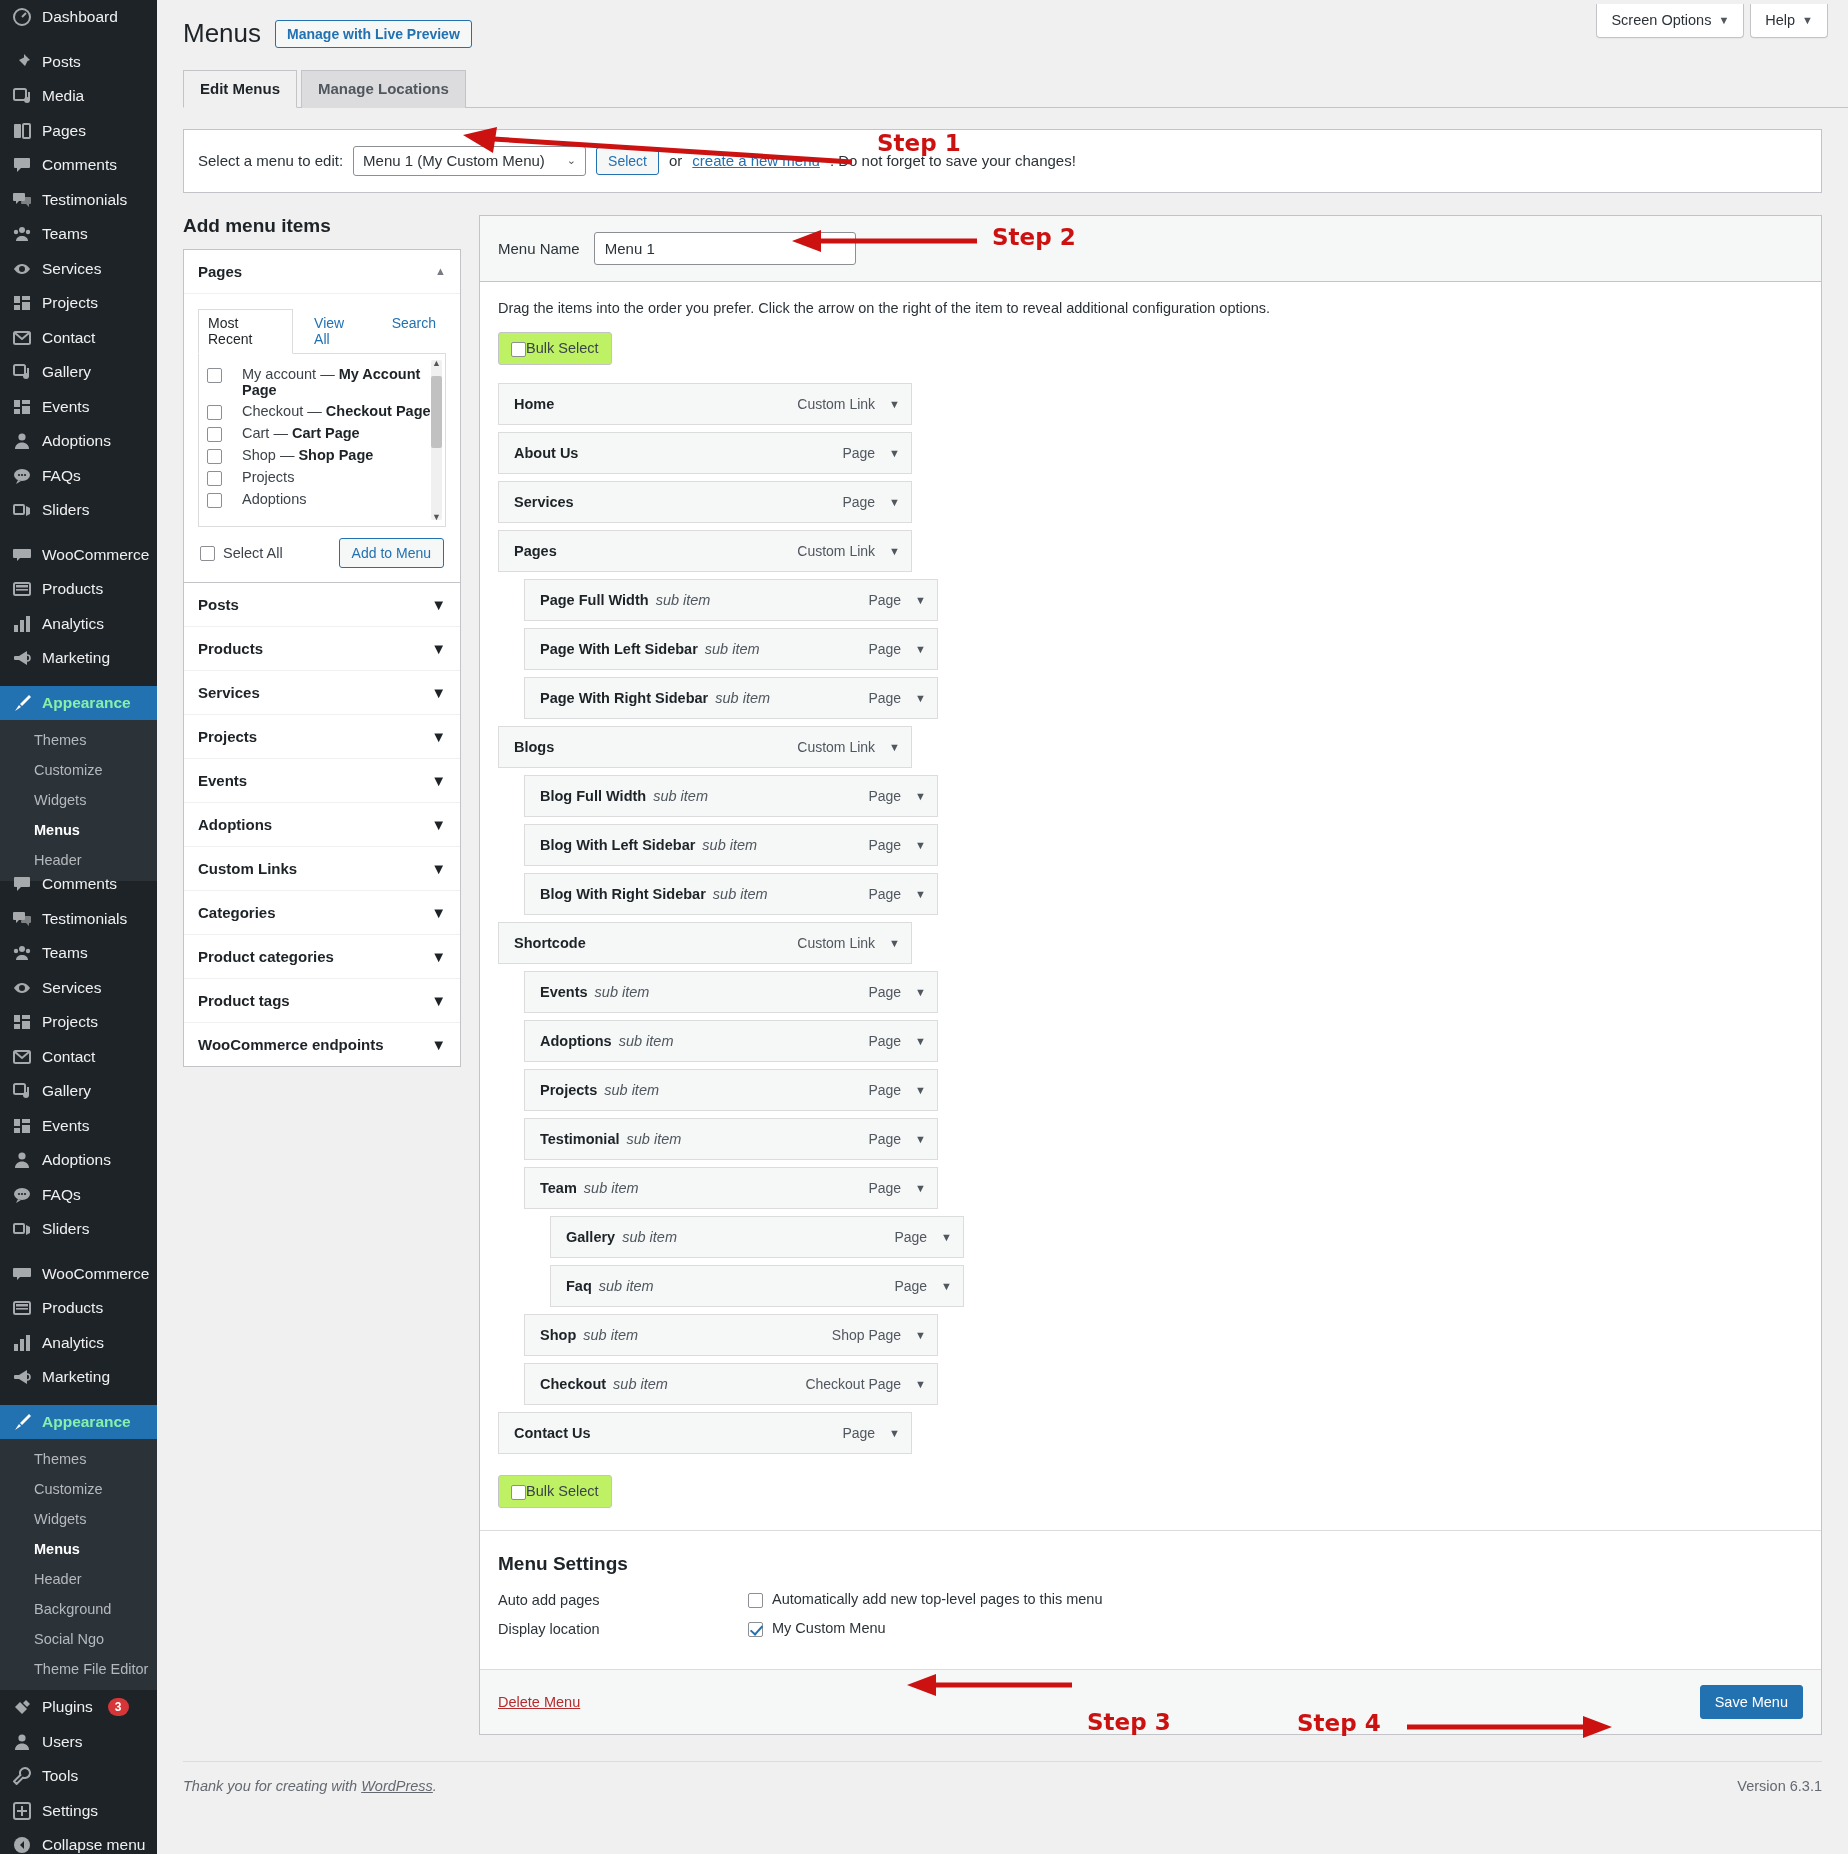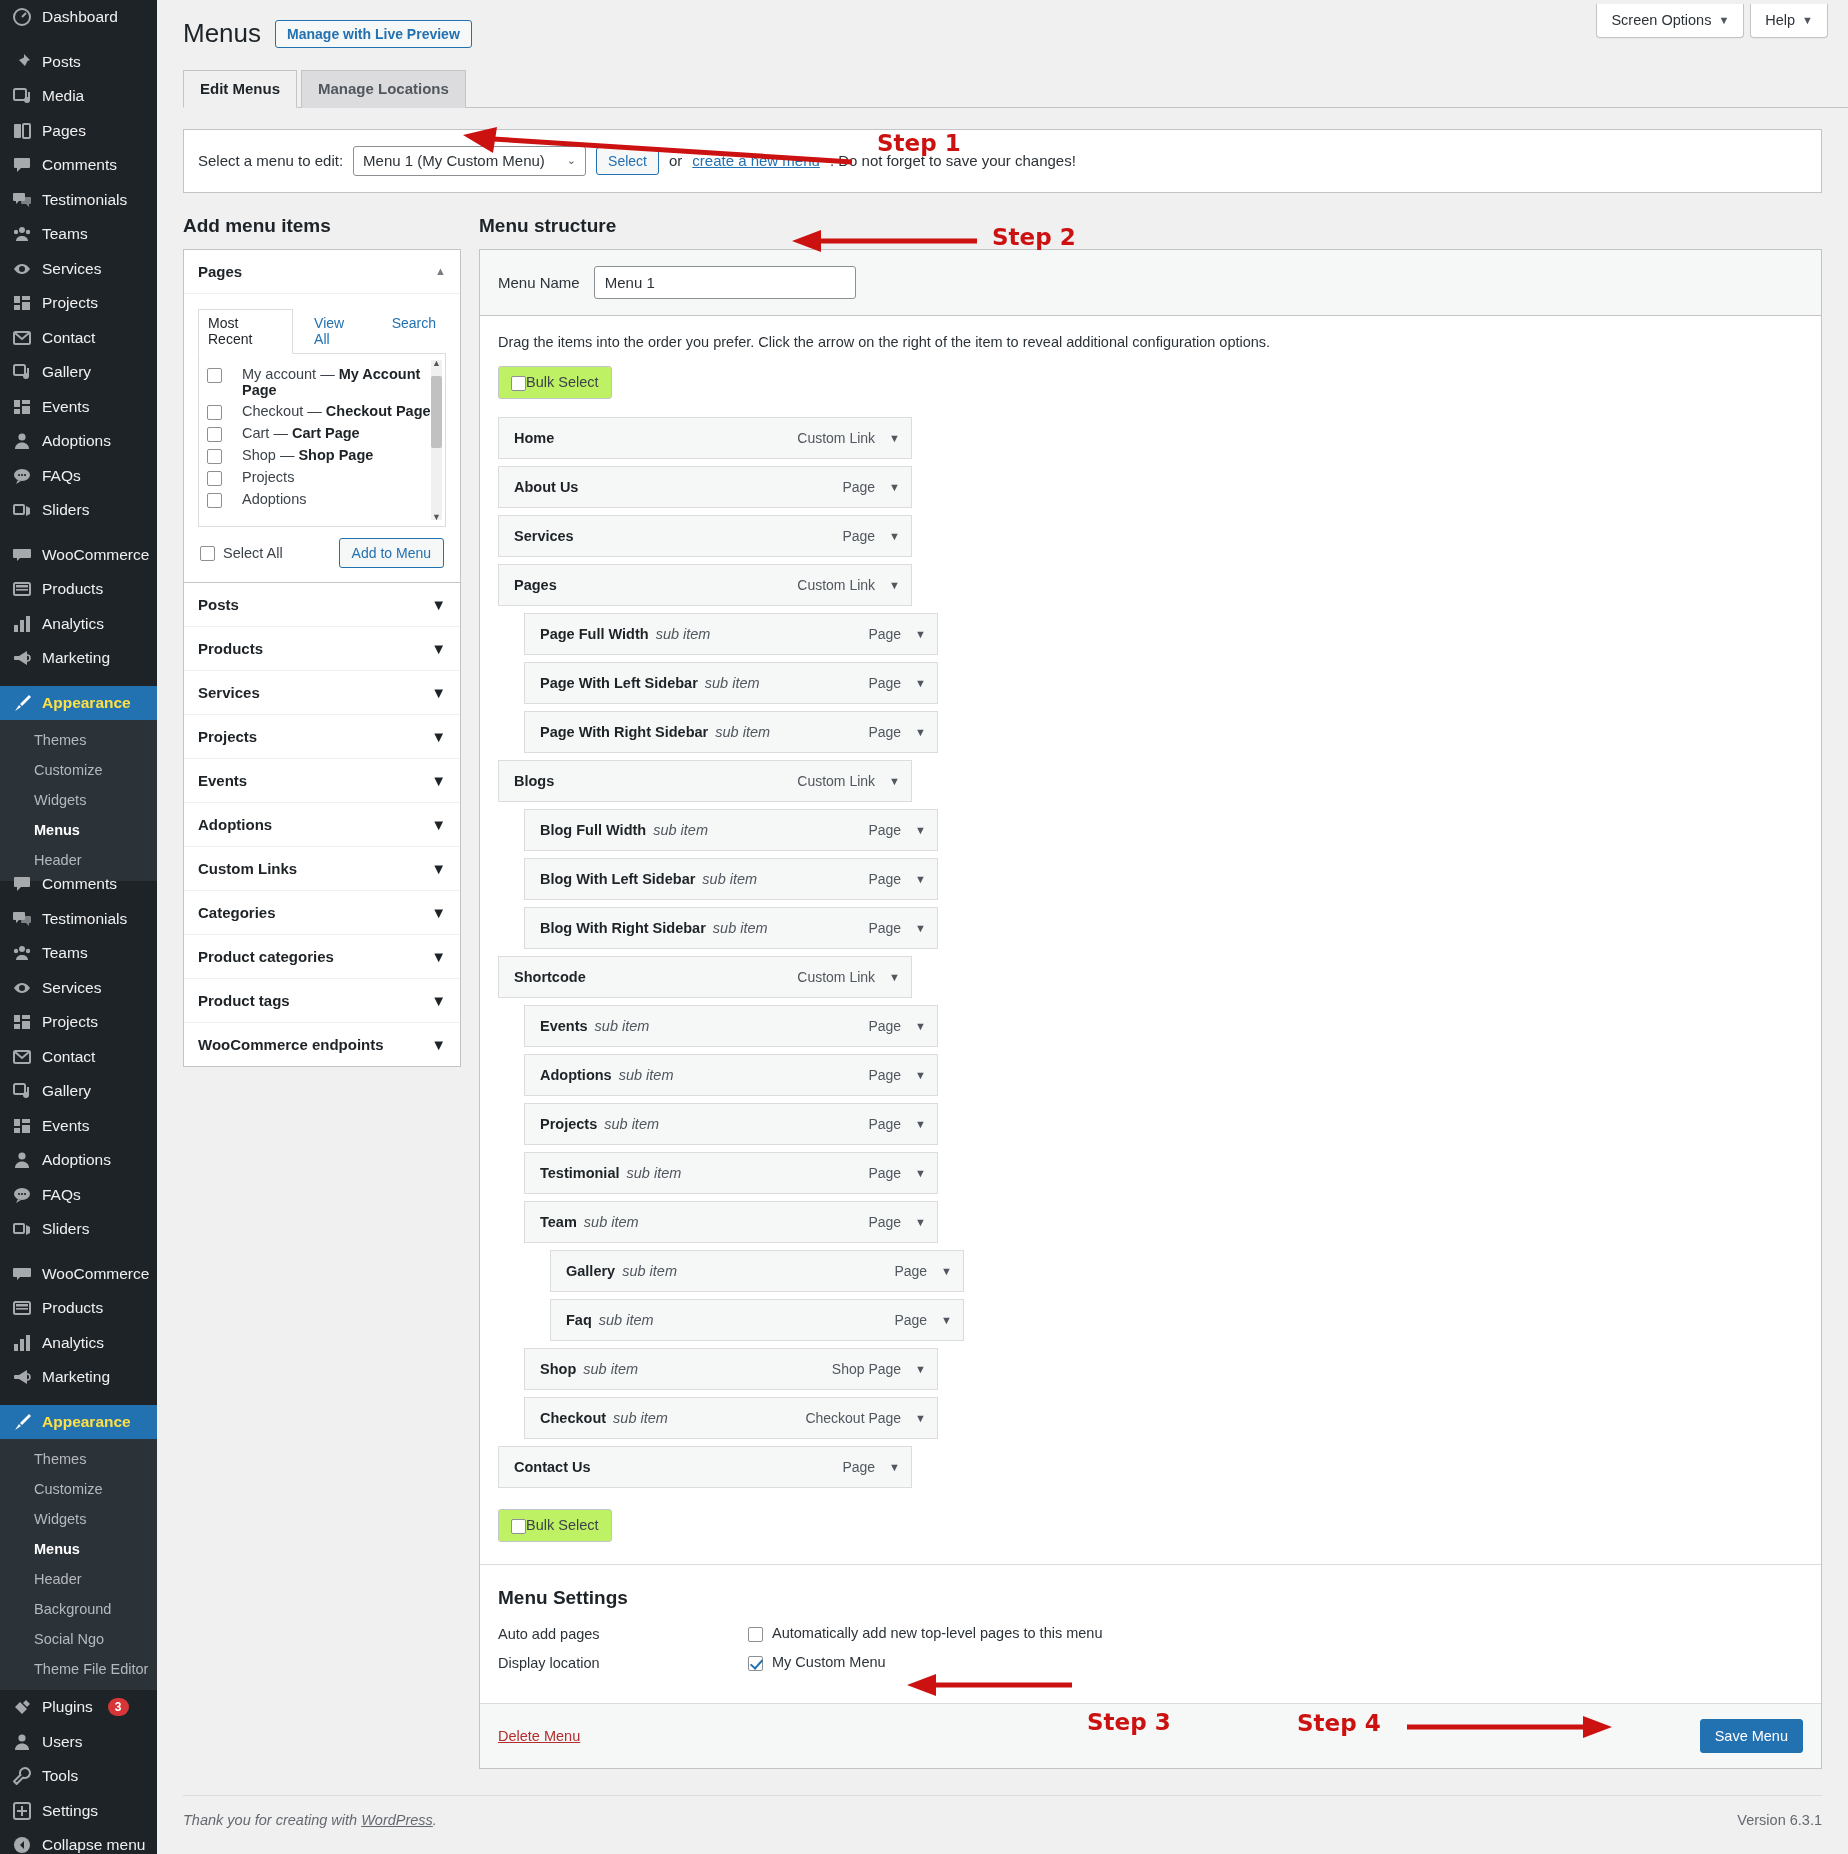--- a/index.html
+++ b/index.html
@@ -27,21 +27,21 @@
     display: flex;
     align-items: center;
     gap: 10px;
     padding: 0 10px 0 12px;
     height: 34.5px;
     font-size: 15.5px;
     color: #f0f0f1;
     white-space: nowrap;
     cursor: pointer;
   }
-  .side-item.active { background: #2271b1; color: #fde047; font-weight: 600; }
+  .side-item.active { background: #2271b1; color: #86efac; font-weight: 600; }
   .side-ico {
     width: 20px; height: 20px; flex: 0 0 20px;
     display: flex; align-items: center; justify-content: center;
     color: #a7aaad;
   }
   .side-item.active .side-ico { color: #fff; }
   .side-ico svg { width: 18px; height: 18px; display: block; fill: currentColor; }
   .side-gap { height: 10px; }
   .submenu { background: #2c3338; padding: 5px 0 6px 0; }
   .sub-item {
@@ -801,21 +801,20 @@
               <span class="tri">▼</span>
             </div>
             <div class="acc2row">
               <span>WooCommerce endpoints</span>
               <span class="tri">▼</span>
             </div>
           </div>
       </div>
 
       <div class="col-right">
-        <div class="col-h">Menu structure</div>
 
         <div class="panel">
           <div class="mn-name-row">
             <span class="mn-name-lbl">Menu Name</span>
             <input class="mn-input" type="text" value="Menu 1" style="">
           </div>
 
           <div class="panel-body">
             <div class="hint">Drag the items into the order you prefer. Click the arrow on the right of the item to reveal additional configuration options.</div>
             <label class="bulk">

